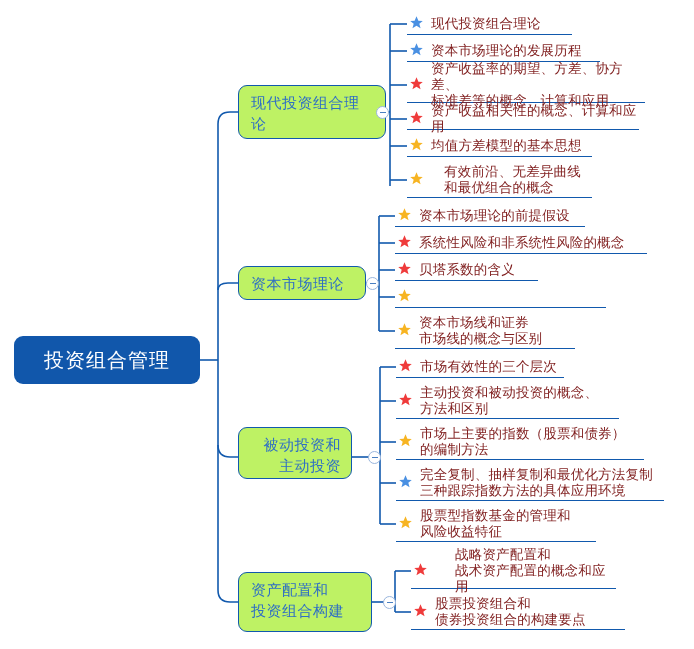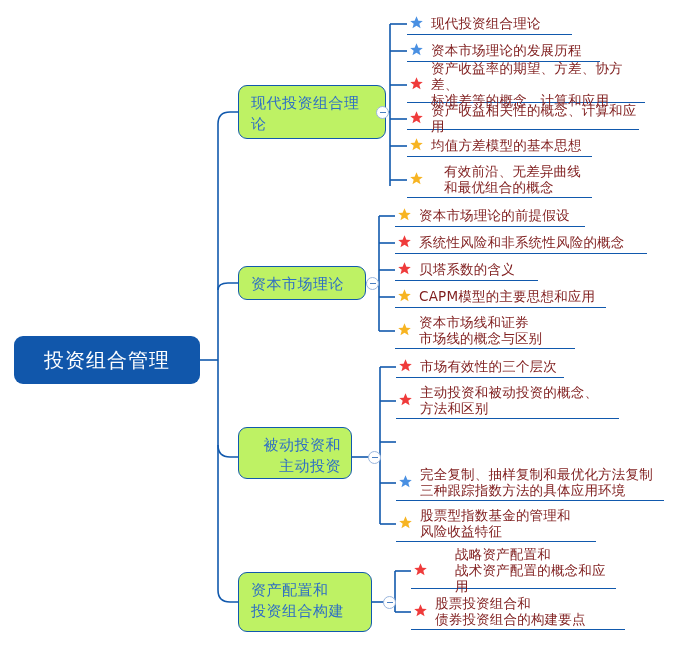--- a/index.html
+++ b/index.html
@@ -222,21 +222,20 @@
   <div class="leaf" style="left:395px; top:259px; width:143px; height:22px;">
     <span class="star"><svg width="15" height="15" viewBox="0 0 24 24">
           <polygon points="12,2 15,9 22,9.5 16.5,14 18.5,21 12,17 5.5,21 7.5,14 2,9.5 9,9" fill="#ef3b3b"></polygon>
         </svg></span>
     <span class="leaf-text">贝塔系数的含义</span>
   </div>
   <div class="leaf" style="left:395px; top:286px; width:211px; height:22px;">
     <span class="star"><svg width="15" height="15" viewBox="0 0 24 24">
           <polygon points="12,2 15,9 22,9.5 16.5,14 18.5,21 12,17 5.5,21 7.5,14 2,9.5 9,9" fill="#f7b422"></polygon>
         </svg></span>
-    <span class="leaf-text">CAPM模型的主要思想和应用</span>
   </div>
   <div class="leaf" style="left:395px; top:313px; width:180px; height:36px;">
     <span class="star"><svg width="15" height="15" viewBox="0 0 24 24">
           <polygon points="12,2 15,9 22,9.5 16.5,14 18.5,21 12,17 5.5,21 7.5,14 2,9.5 9,9" fill="#f7b422"></polygon>
         </svg></span>
     <span class="leaf-text">资本市场线和证券
 市场线的概念与区别</span>
   </div>
 
   <div class="branch-node" style="left:238px; top:427px; width:114px; height:52px;text-align:right;">被动投资和
@@ -249,20 +248,27 @@
         </svg></span>
     <span class="leaf-text">市场有效性的三个层次</span>
   </div>
   <div class="leaf" style="left:396px; top:383px; width:223px; height:36px;">
     <span class="star"><svg width="15" height="15" viewBox="0 0 24 24">
           <polygon points="12,2 15,9 22,9.5 16.5,14 18.5,21 12,17 5.5,21 7.5,14 2,9.5 9,9" fill="#ef3b3b"></polygon>
         </svg></span>
     <span class="leaf-text">主动投资和被动投资的概念、
 方法和区别</span>
   </div>
+  <div class="leaf" style="left:396px; top:424px; width:248px; height:36px;">
+    <span class="star"><svg width="15" height="15" viewBox="0 0 24 24">
+          <polygon points="12,2 15,9 22,9.5 16.5,14 18.5,21 12,17 5.5,21 7.5,14 2,9.5 9,9" fill="#f7b422"></polygon>
+        </svg></span>
+    <span class="leaf-text">市场上主要的指数（股票和债券）
+的编制方法</span>
+  </div>
   <div class="leaf" style="left:396px; top:465px; width:268px; height:36px;">
     <span class="star"><svg width="15" height="15" viewBox="0 0 24 24">
           <polygon points="12,2 15,9 22,9.5 16.5,14 18.5,21 12,17 5.5,21 7.5,14 2,9.5 9,9" fill="#4a90e2"></polygon>
         </svg></span>
     <span class="leaf-text">完全复制、抽样复制和最优化方法复制
 三种跟踪指数方法的具体应用环境</span>
   </div>
   <div class="leaf" style="left:396px; top:506px; width:200px; height:36px;">
     <span class="star"><svg width="15" height="15" viewBox="0 0 24 24">
           <polygon points="12,2 15,9 22,9.5 16.5,14 18.5,21 12,17 5.5,21 7.5,14 2,9.5 9,9" fill="#f7b422"></polygon>

